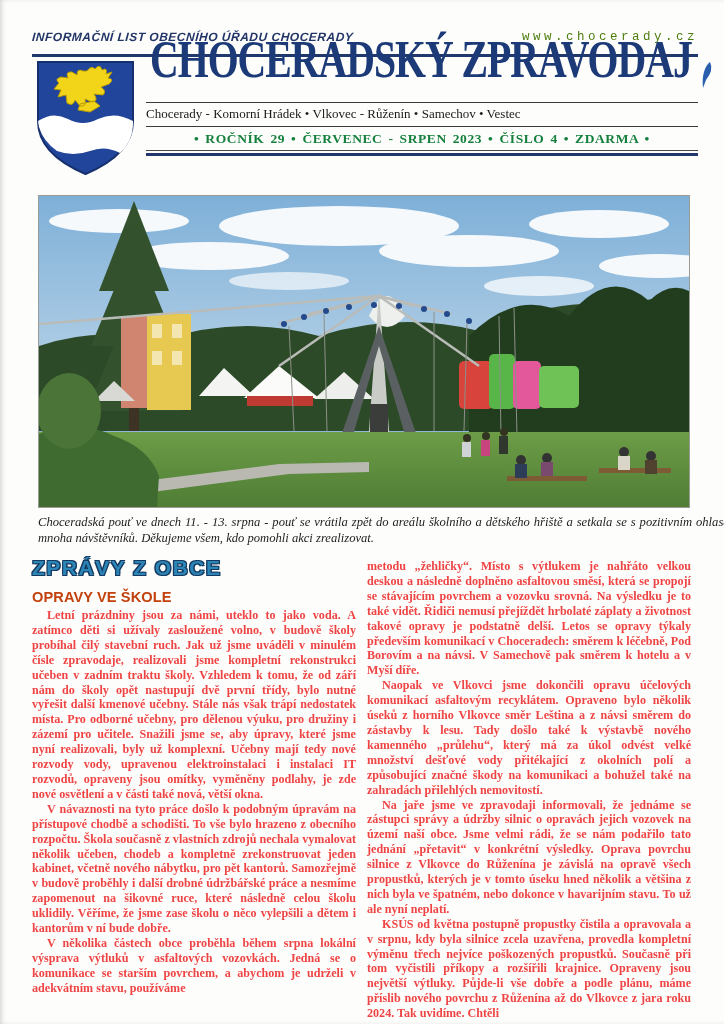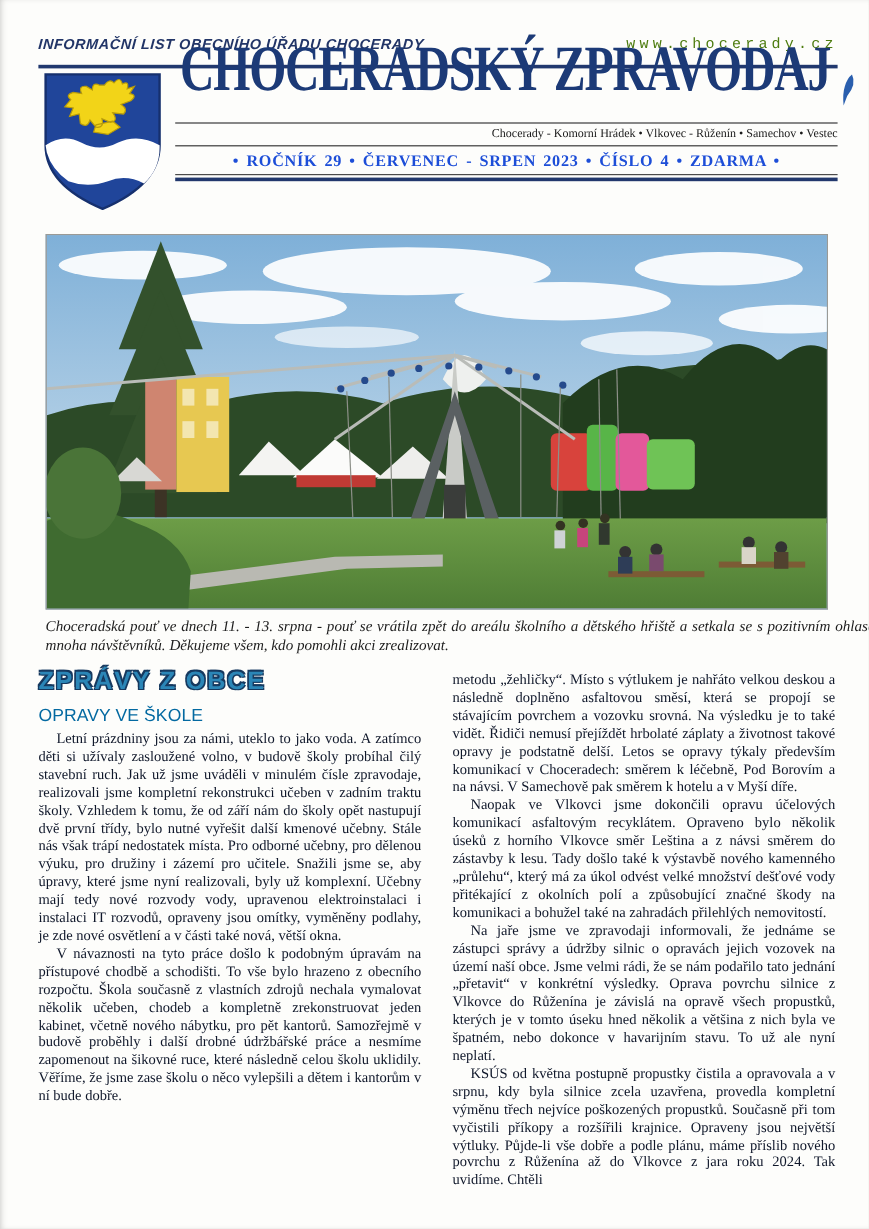--- a/index.html
+++ b/index.html
@@ -28,56 +28,56 @@
   .coat { position: absolute; left: 35px; top: 59px; width: 101px; height: 118px; }
   .masthead-right { position: absolute; left: 146px; top: 40px; width: 552px; }
   h1.title {
     font-family: "Liberation Serif", serif; font-weight: bold;
     color: #1c3a77; font-size: 39px; letter-spacing: -1px;
     white-space: nowrap; display: inline-block;
     transform: scale(1.02, 1.38); transform-origin: left bottom;
     margin-left: 4px; line-height: 60px;
   }
   .rule-thin  { border-top: 1.5px solid #3a3a3a; margin-top: 2px; }
-  .villages { font-size: 10px; color: #1a1a1a; text-align: right; padding: 3px 0 2px; }
+  .villages { font-size: 13px; color: #1a1a1a; text-align: left; padding: 3px 0 2px; }
   .issue {
-    font-weight: bold; font-size: 13.5px; color: #1d4ed8;
+    font-weight: bold; font-size: 13.5px; color: #15803d;
     text-align: center; padding: 4px 0 3px; letter-spacing: .6px; word-spacing: 2px;
   }
   .rule-double { height: 6px; border-top: 1.5px solid #4a4a4a; border-bottom: 3px solid #22386d; }
   .pen-decor { position: absolute; right: 8px; top: 60px; width: 22px; height: 30px; }
   
   figure { position: absolute; left: 38px; top: 195px; width: 700px; }
   .photo { width: 652px; height: 313px; border: 1px solid #9a9a96; background:#8fb6d6; }
   .photo svg { display: block; }
   figcaption {
     font-style: italic; font-size: 12.6px; line-height: 1.28;
     color: #1d1d1d; margin-top: 6px; text-align: justify;
   }
   
   .cols {
     position: absolute; left: 32px; top: 556px; width: 664px;
-    display: flex; gap: 26px;
+    display: flex; gap: 11px;
   }
   .col { width: 324px; }
   h2.section {
     font-family: "Liberation Sans", sans-serif; font-weight: bold;
     font-size: 21px; letter-spacing: 1.5px; color: #2b86b7;
     text-shadow: -1.2px -1.2px 0 #16395f, 1.2px -1.2px 0 #16395f,
                  -1.2px 1.2px 0 #16395f, 1.2px 1.2px 0 #16395f;
     margin: 0 0 9px 0;
   }
   h3.article {
-    font-family: "Liberation Sans", sans-serif; font-weight: normal;
-    font-size: 14.6px; color: #0369a1; letter-spacing: .1px;
+    font-family: "Liberation Sans", sans-serif; font-weight: bold;
+    font-size: 14.6px; color: #c2410c; letter-spacing: .1px;
     margin: 7px 0 3px 0;
   }
   .col p {
-    font-size: 12.1px; line-height: 14.9px; color: #0f172a;
-    text-align: justify; text-indent: 15px; margin: 0;
+    font-size: 12.1px; line-height: 14.9px; color: #ef4444;
+    text-align: justify; text-indent: 15px; margin: 0; font-weight: bold;
   }
   .col p.noindent { text-indent: 0; }
   .col.right { padding-top: 3px; }
 </style>
 </head>
 <body>
 
 <div class="page">
 
   <div class="topline">
@@ -232,20 +232,21 @@
     </div>
     <figcaption>Choceradská pouť ve dnech 11. - 13. srpna - pouť se vrátila zpět do areálu školního a dětského hřiště a setkala se s pozitivním ohlasem mnoha návštěvníků. Děkujeme všem, kdo pomohli akci zrealizovat.</figcaption>
   </figure>
 
   <main class="cols">
     <div class="col left">
       <h2 class="section">ZPRÁVY Z OBCE</h2>
       <h3 class="article">OPRAVY VE ŠKOLE</h3>
       <p>Letní prázdniny jsou za námi, uteklo to jako voda. A zatímco děti si užívaly zasloužené volno, v budově školy probíhal čilý stavební ruch. Jak už jsme uváděli v minulém čísle zpravodaje, realizovali jsme kompletní rekonstrukci učeben v zadním traktu školy. Vzhledem k tomu, že od září nám do školy opět nastupují dvě první třídy, bylo nutné vyřešit další kmenové učebny. Stále nás však trápí nedostatek místa. Pro odborné učebny, pro dělenou výuku, pro družiny i zázemí pro učitele. Snažili jsme se, aby úpravy, které jsme nyní realizovali, byly už komplexní. Učebny mají tedy nové rozvody vody, upravenou elektroinstalaci i instalaci IT rozvodů, opraveny jsou omítky, vyměněny podlahy, je zde nové osvětlení a v části také nová, větší okna.</p>
       <p>V návaznosti na tyto práce došlo k podobným úpravám na přístupové chodbě a schodišti. To vše bylo hrazeno z obecního rozpočtu. Škola současně z vlastních zdrojů nechala vymalovat několik učeben, chodeb a kompletně zrekonstruovat jeden kabinet, včetně nového nábytku, pro pět kantorů. Samozřejmě v budově proběhly i další drobné údržbářské práce a nesmíme zapomenout na šikovné ruce, které následně celou školu uklidily. Věříme, že jsme zase školu o něco vylepšili a dětem i kantorům v ní bude dobře.</p>
+      <p>V několika částech obce proběhla během srpna lokální výsprava výtluků v asfaltových vozovkách. Jedná se o komunikace se starším povrchem, a abychom je udrželi v adekvátním stavu, používáme</p>
     </div>
     <div class="col right">
       <p class="noindent">metodu „žehličky“.  Místo s výtlukem je nahřáto velkou deskou a následně doplněno asfaltovou směsí, která se propojí se stávajícím povrchem a vozovku srovná. Na výsledku je to také vidět. Řidiči nemusí přejíždět hrbolaté záplaty a životnost takové opravy je podstatně delší. Letos se opravy týkaly především komunikací v Choceradech: směrem k léčebně, Pod Borovím a na návsi. V Samechově pak směrem k hotelu a v Myší díře.</p>
       <p>Naopak ve Vlkovci jsme dokončili opravu účelových komunikací asfaltovým recyklátem. Opraveno bylo několik úseků z horního Vlkovce směr Leština a z návsi směrem do zástavby k lesu. Tady došlo také k výstavbě nového kamenného „průlehu“, který má za úkol odvést velké množství dešťové vody přitékající z okolních polí a způsobující značné škody na komunikaci a bohužel také na zahradách přilehlých nemovitostí.</p>
       <p>Na jaře jsme ve zpravodaji informovali, že jednáme se zástupci správy a údržby silnic o opravách jejich vozovek na území naší obce. Jsme velmi rádi, že se nám podařilo tato jednání „přetavit“ v konkrétní výsledky. Oprava povrchu silnice z Vlkovce do Růženína je závislá na opravě všech propustků, kterých je v tomto úseku hned několik a většina z nich byla ve špatném, nebo dokonce v havarijním stavu. To už ale nyní neplatí.</p>
       <p>KSÚS od května postupně propustky čistila a opravovala a v srpnu, kdy byla silnice zcela uzavřena, provedla kompletní výměnu třech nejvíce poškozených propustků. Současně při tom vyčistili příkopy a rozšířili krajnice. Opraveny jsou největší výtluky. Půjde-li vše dobře a podle plánu, máme příslib nového povrchu z Růženína až do Vlkovce z jara roku 2024. Tak uvidíme. Chtěli</p>
     </div>
   </main>
 
 </div>

